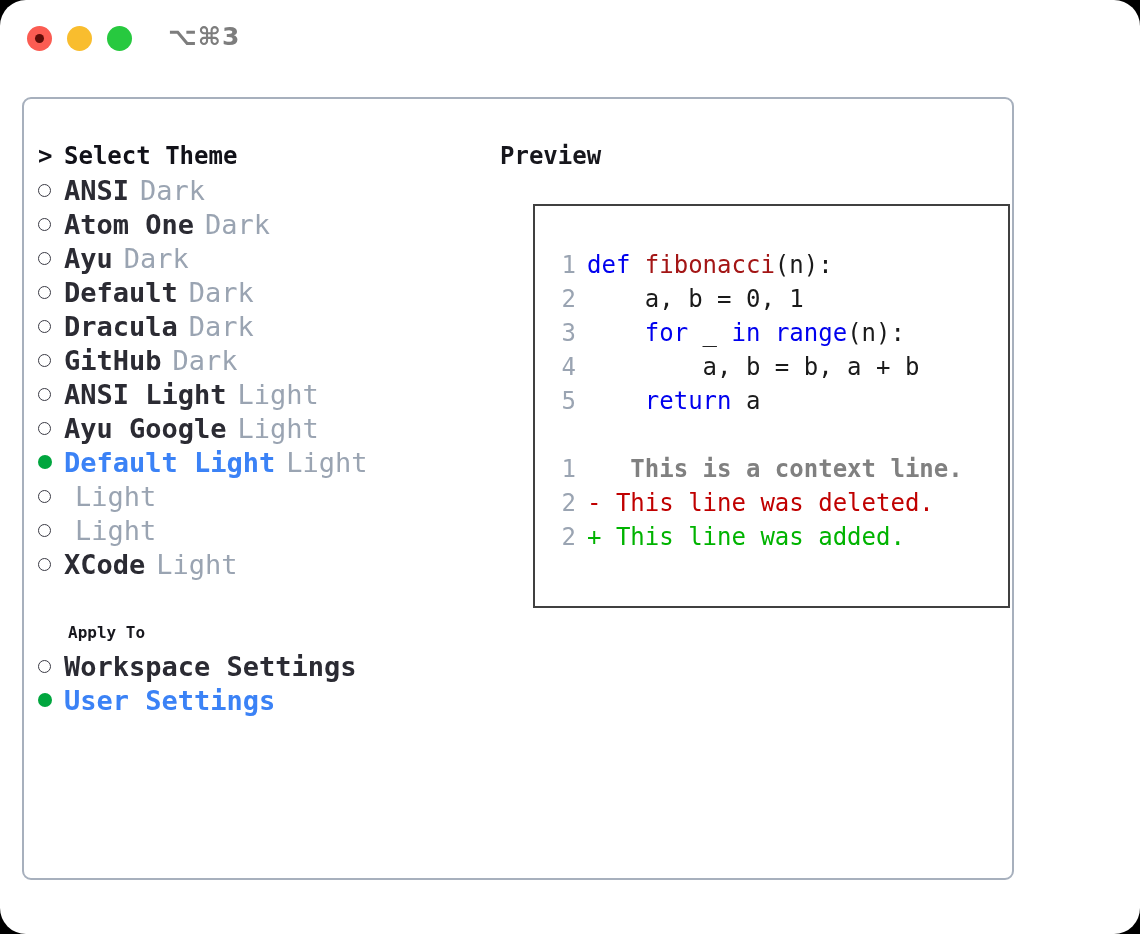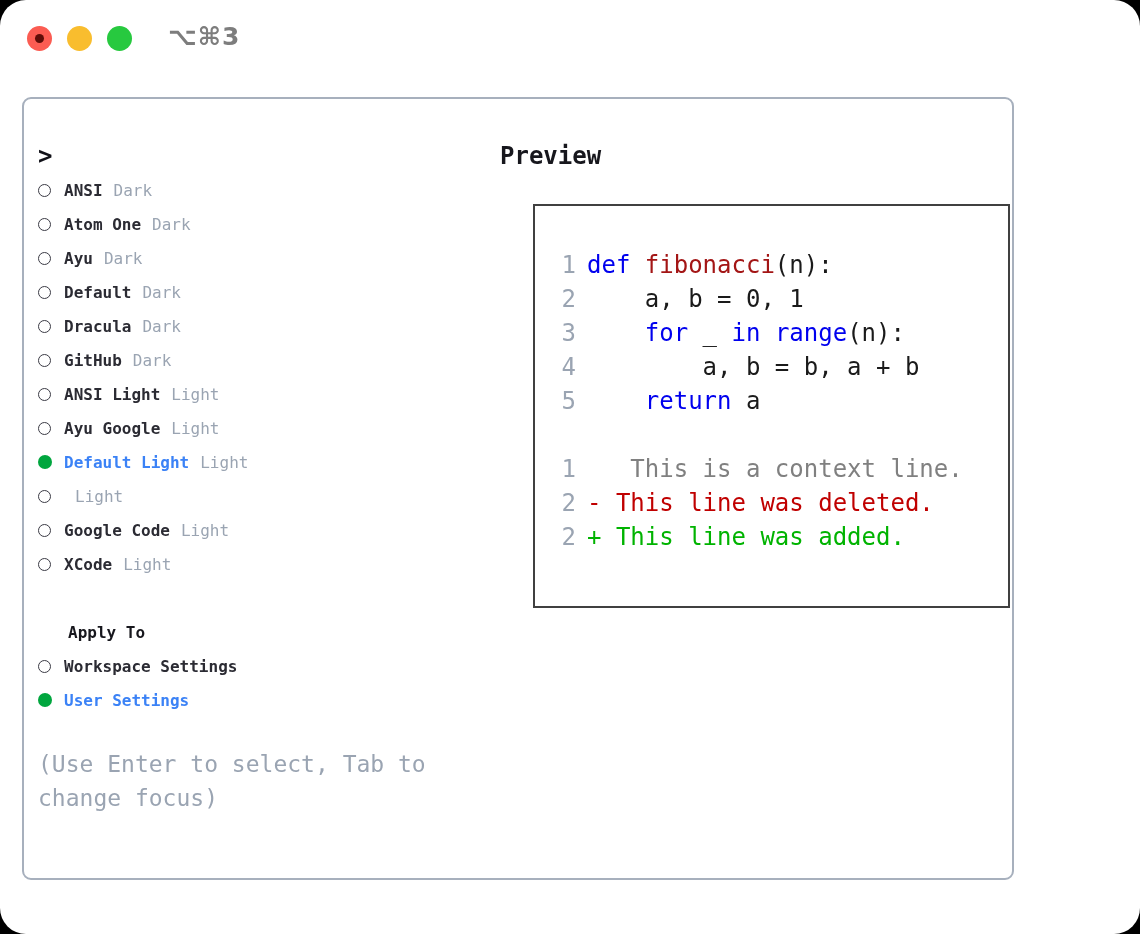--- a/index.html
+++ b/index.html
@@ -96,21 +96,21 @@
     left: 476px;
     top: 40px;
     width: 500px;
   }
 
   
   .row {
     height: 34px;
     display: flex;
     align-items: center;
-    font-size: 16px;
+    font-size: 27px;
     white-space: pre;
     color: #2b2b33;
   }
   .bullet {
     width: 26px;
     flex: 0 0 26px;
     display: flex;
     align-items: center;
     justify-content: flex-start;
   }
@@ -208,21 +208,21 @@
   .code .ln {
     display: inline-block;
     width: 22px;
     text-align: right;
     color: #9aa4b2;
     margin-right: 11px;
   }
   .kw   { color: #0000ee; }
   .fn   { color: #a31515; }
   .pl   { color: #1a1a1a; }
-  .ctx  { color: #808080; }
+  .ctx  { color: #808080; font-weight: bold; }
   .del  { color: #c00000; }
   .add  { color: #00b300; }
   .blank-line { height: 34px; }
 </style>
 </head>
 <body>
 
 <div class="window">
 
   <div class="titlebar">
@@ -233,47 +233,47 @@
     </div>
     <div class="title-shortcut">⌥⌘3</div>
   </div>
 
   <div class="dialog">
 
     <div class="pane-left">
 
       <div class="header-row">
         <span class="caret-slot">&gt;</span>
+        <span>Select Theme</span>
       </div>
 
       <div id="theme-list">
           <div class="row"><span class="bullet"><span class="dot-empty"></span></span><span class="label">ANSI</span><span class="tag">Dark</span></div>
           <div class="row"><span class="bullet"><span class="dot-empty"></span></span><span class="label">Atom One</span><span class="tag">Dark</span></div>
           <div class="row"><span class="bullet"><span class="dot-empty"></span></span><span class="label">Ayu</span><span class="tag">Dark</span></div>
           <div class="row"><span class="bullet"><span class="dot-empty"></span></span><span class="label">Default</span><span class="tag">Dark</span></div>
           <div class="row"><span class="bullet"><span class="dot-empty"></span></span><span class="label">Dracula</span><span class="tag">Dark</span></div>
           <div class="row"><span class="bullet"><span class="dot-empty"></span></span><span class="label">GitHub</span><span class="tag">Dark</span></div>
           <div class="row"><span class="bullet"><span class="dot-empty"></span></span><span class="label">ANSI Light</span><span class="tag">Light</span></div>
           <div class="row"><span class="bullet"><span class="dot-empty"></span></span><span class="label">Ayu Google</span><span class="tag">Light</span></div>
           <div class="row selected"><span class="bullet"><span class="dot-filled"></span></span><span class="label">Default Light</span><span class="tag">Light</span></div>
           <div class="row"><span class="bullet"><span class="dot-empty"></span></span><span class="tag">Light</span></div>
-          <div class="row"><span class="bullet"><span class="dot-empty"></span></span><span class="label">Google Code</span><span class="tag">Light</span></div>
+          <div class="row"><span class="bullet"><span class="dot-empty"></span></span><span class="tag">Light</span></div>
           <div class="row"><span class="bullet"><span class="dot-empty"></span></span><span class="label">XCode</span><span class="tag">Light</span></div>
         </div>
 
       <div class="spacer-row"></div>
 
       <div class="section-title">Apply To</div>
 
       <div id="apply-list">
           <div class="row"><span class="bullet"><span class="dot-empty"></span></span><span class="label">Workspace Settings</span></div>
           <div class="row selected"><span class="bullet"><span class="dot-filled"></span></span><span class="label">User Settings</span></div>
         </div>
 
-      <div class="hint">(Use Enter to select, Tab to change focus)</div>
     </div>
 
     <div class="pane-right">
       <div class="preview-title">Preview</div>
 
       <div class="preview-box">
         <div class="code" id="code-block"><div><span class="ln">1</span><span class="kw">def </span><span class="fn">fibonacci</span><span class="pl">(n):</span></div><div><span class="ln">2</span><span class="pl">    a, b = 0, 1</span></div><div><span class="ln">3</span><span class="pl">    </span><span class="kw">for</span><span class="pl"> _ </span><span class="kw">in</span><span class="pl"> </span><span class="kw">range</span><span class="pl">(n):</span></div><div><span class="ln">4</span><span class="pl">        a, b = b, a + b</span></div><div><span class="ln">5</span><span class="pl">    </span><span class="kw">return</span><span class="pl"> a</span></div><div class="blank-line"></div><div><span class="ln">1</span><span class="ctx"> </span><span class="ctx">  This is a context line.</span></div><div><span class="ln">2</span><span class="del">-</span><span class="del"> This line was deleted.</span></div><div><span class="ln">2</span><span class="add">+</span><span class="add"> This line was added.</span></div></div>
       </div>
     </div>
 

